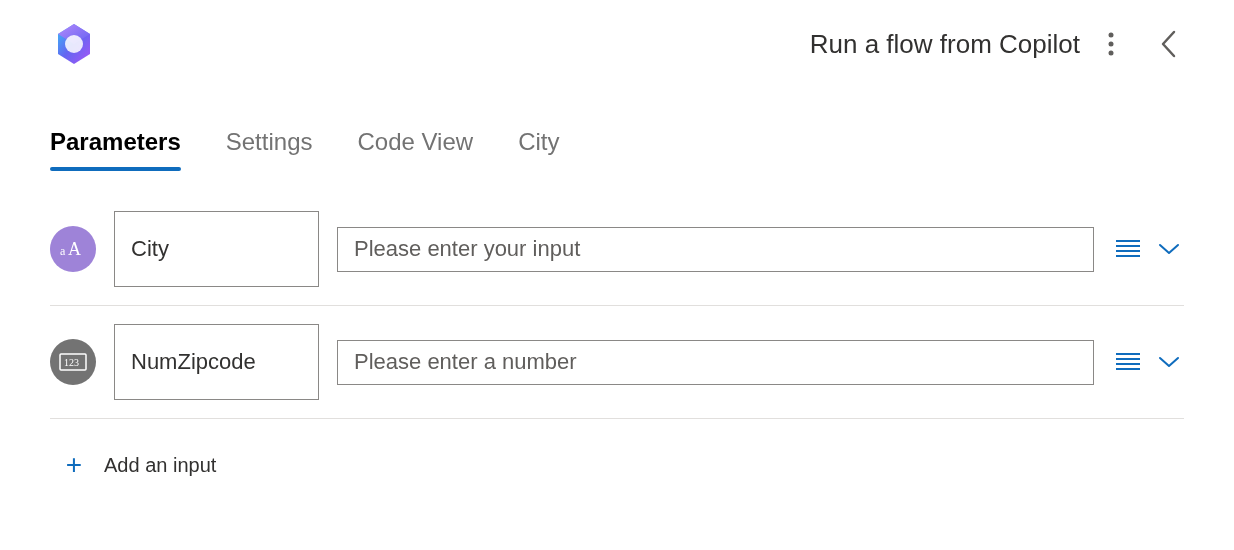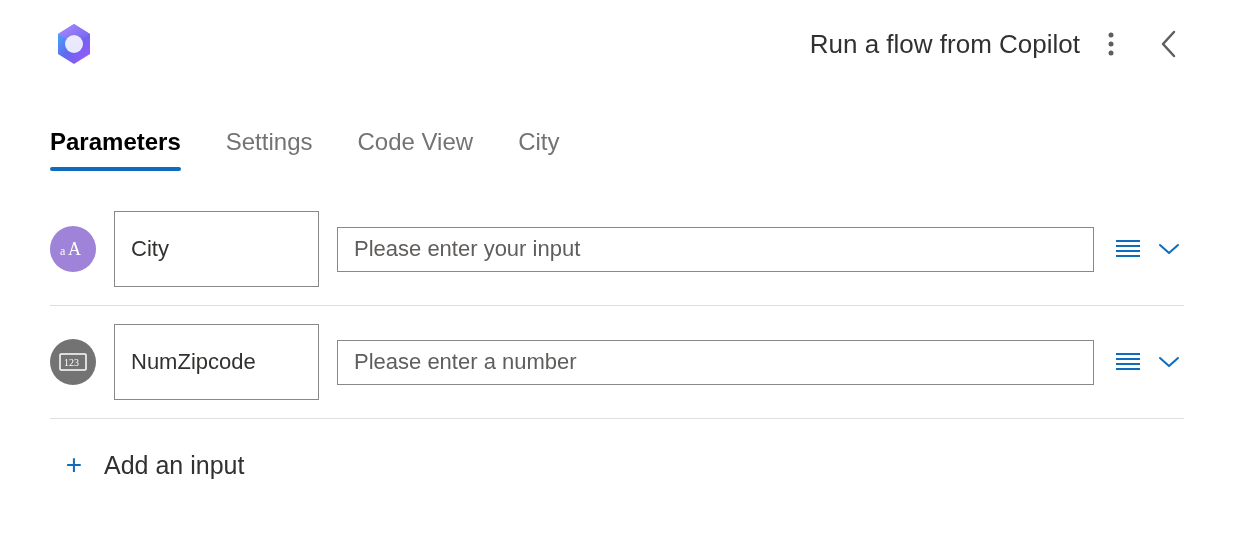--- a/index.html
+++ b/index.html
@@ -153,21 +153,21 @@
       cursor: pointer;
     }
     .plus-icon {
       color: #0f6cbd;
       font-size: 28px;
       font-weight: 300;
       width: 24px;
       text-align: center;
     }
     .add-input-label {
-      font-size: 25px;
+      font-size: 20px;
       color: #323130;
     }
   </style>
 </head>
 <body>
 
 <div class="header">
   <svg class="copilot-logo" viewBox="0 0 48 48">
     <defs>
       <linearGradient id="g1" x1="0%" y1="0%" x2="100%" y2="100%">

